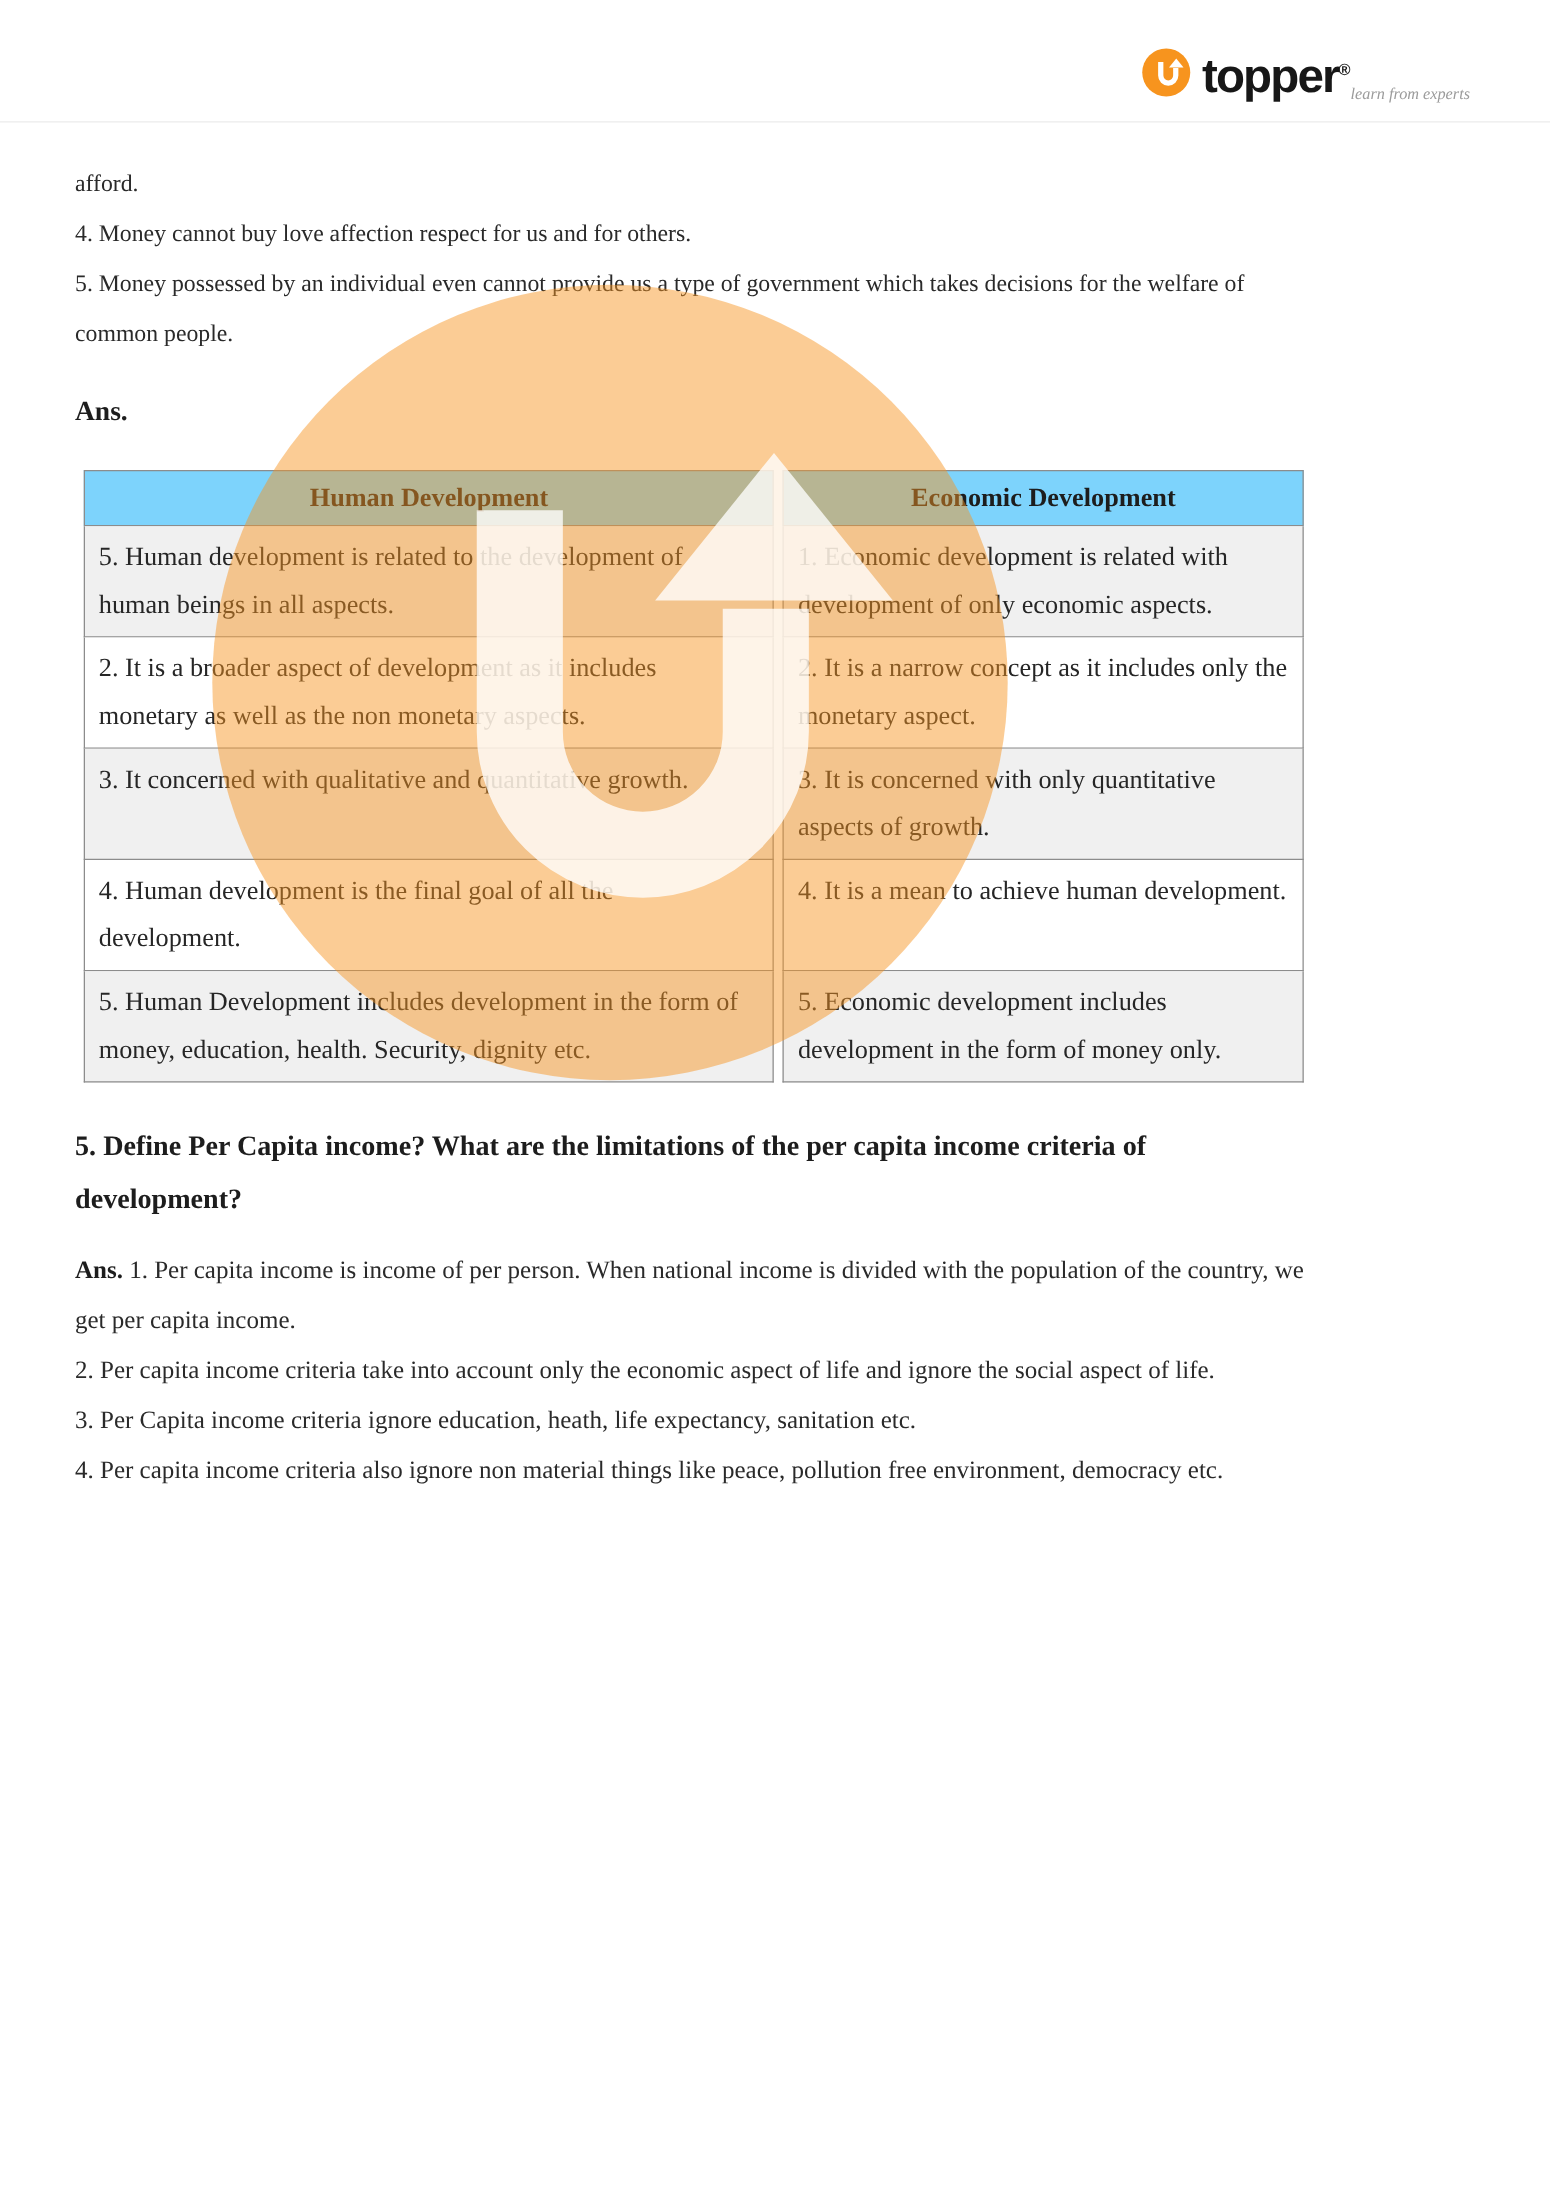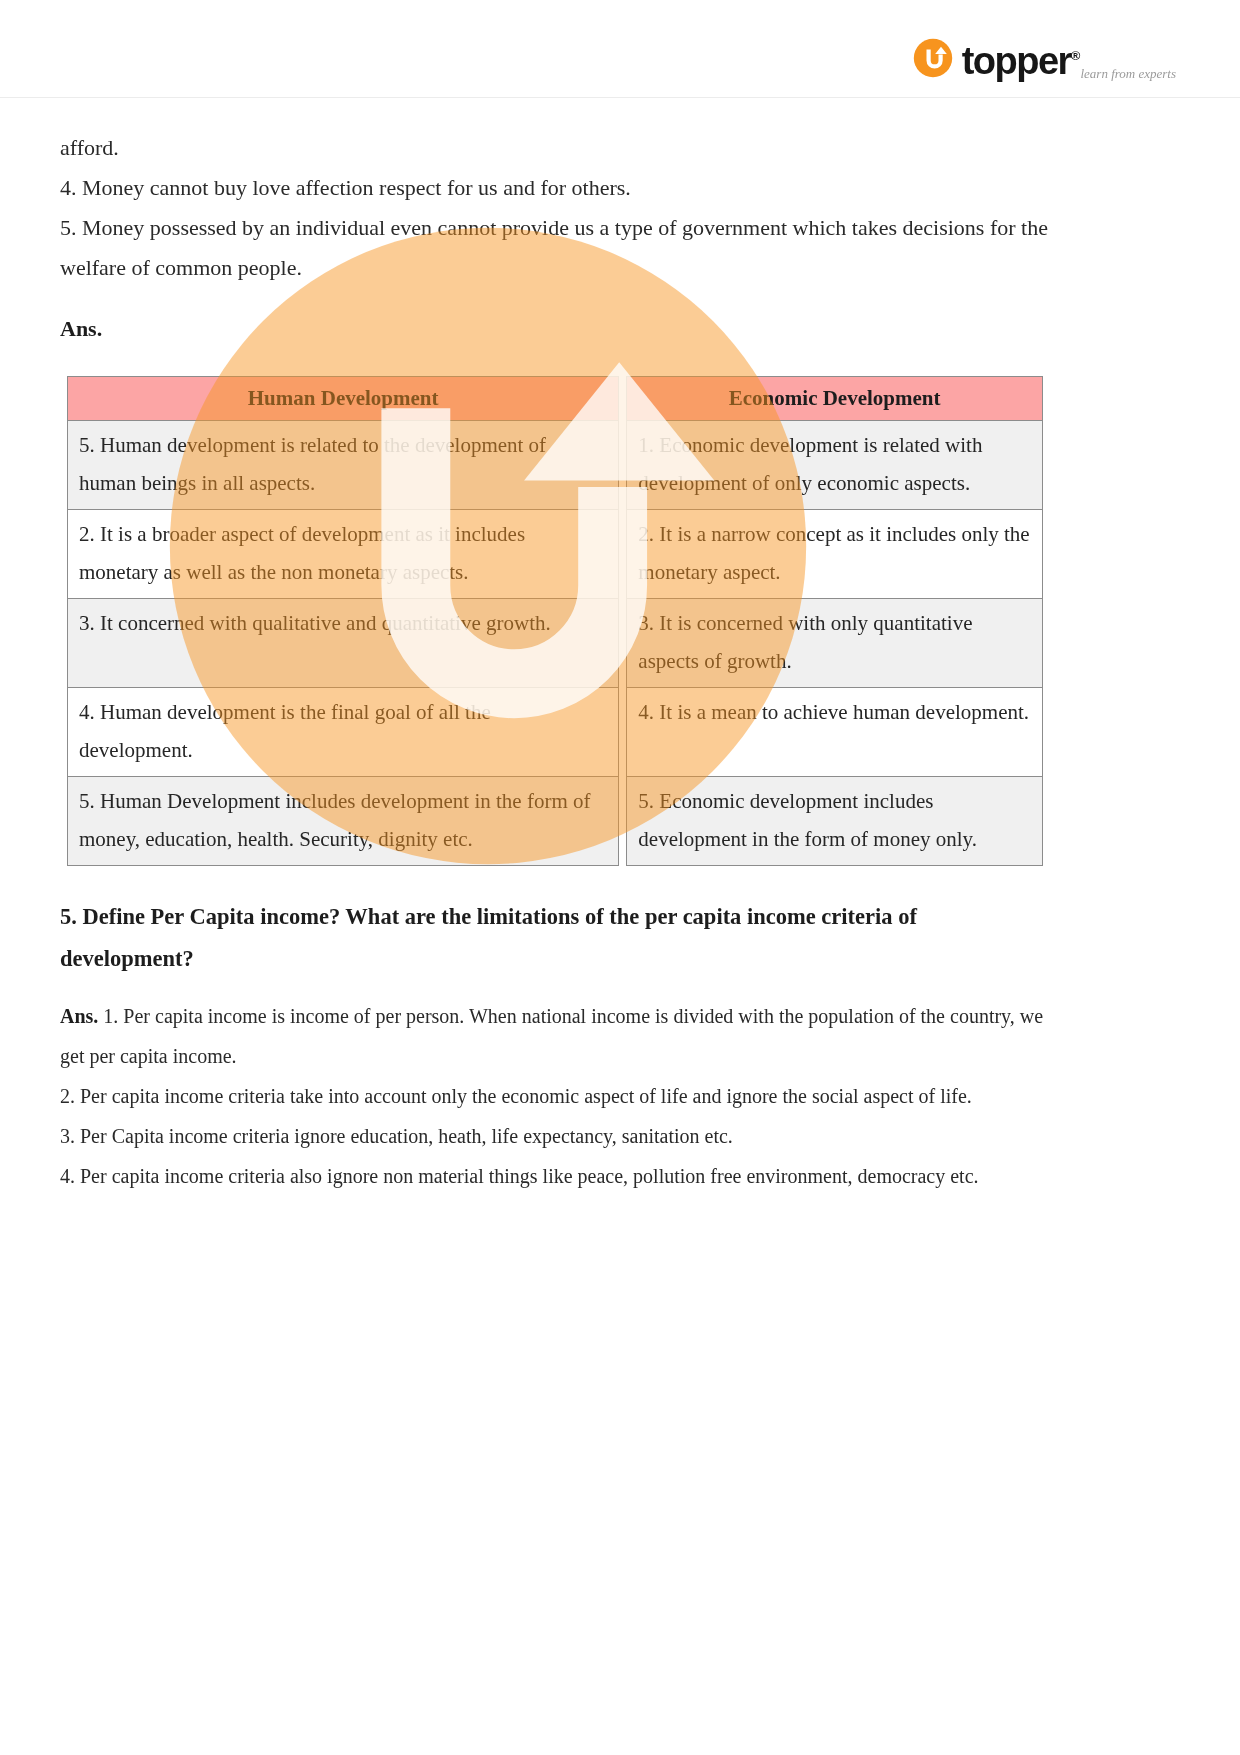--- a/index.html
+++ b/index.html
@@ -30,41 +30,41 @@
   }
 
   
   .watermark {
     position:absolute; left:160px; top:218px; width:656px; height:656px;
     z-index:5; pointer-events:none;
   }
 
   
   .content { position:relative; z-index:1; width:990px; margin-left:60px; }
-  .intro { margin-top:30px; font-size:22px; line-height:40px; color:#2a2a2a; }
+  .intro { margin-top:30px; font-size:19px; line-height:40px; color:#2a2a2a; }
   .intro p { margin:0; }
 
   .q-heading {
     font-weight:bold; font-size:22.5px; line-height:42px;
     margin:46px 0 0 0; color:#1d1d1d;
   }
   .ans-label { font-weight:bold; font-size:22px; line-height:42px; margin:20px 0 0 0; color:#1d1d1d; }
 
   table.compare {
     margin-top:26px; width:100%;
     border-collapse:separate; border-spacing:7px 0;
     font-size:21px;
   }
   table.compare th, table.compare td {
     border:1px solid #8c8c8c; vertical-align:top;
     padding:5px 11px 7px 11px; line-height:38px; color:#262626;
   }
   table.compare th {
     text-align:center; font-weight:bold; line-height:32px; padding:5px 10px 6px 10px;
-    background:#fca5a5; color:#1d1d1d;
+    background:#7dd3fc; color:#1d1d1d;
   }
   table.compare tbody td { border-top:none; background:#ffffff; }
   table.compare tbody tr:nth-child(odd) td { background:#f0f0f0; }
 
   .q5-heading { margin-top:30px; }
   .ans-block { margin-top:16px; font-size:20px; line-height:40px; color:#2a2a2a; }
   .ans-block p { margin:0; }
   .ans-block .ans-prefix { font-weight:bold; color:#1d1d1d; }
 </style>
 </head>

